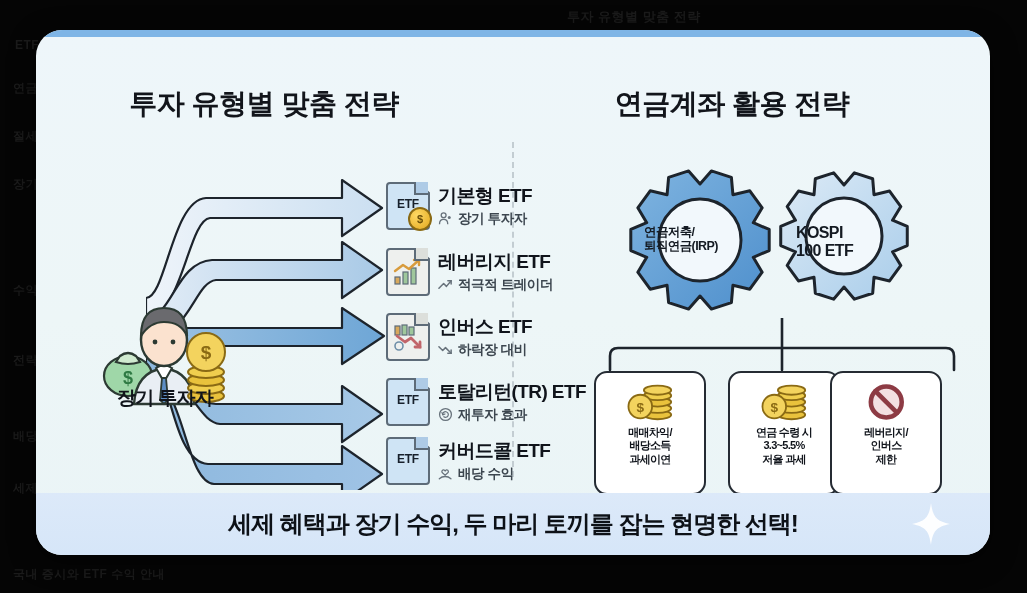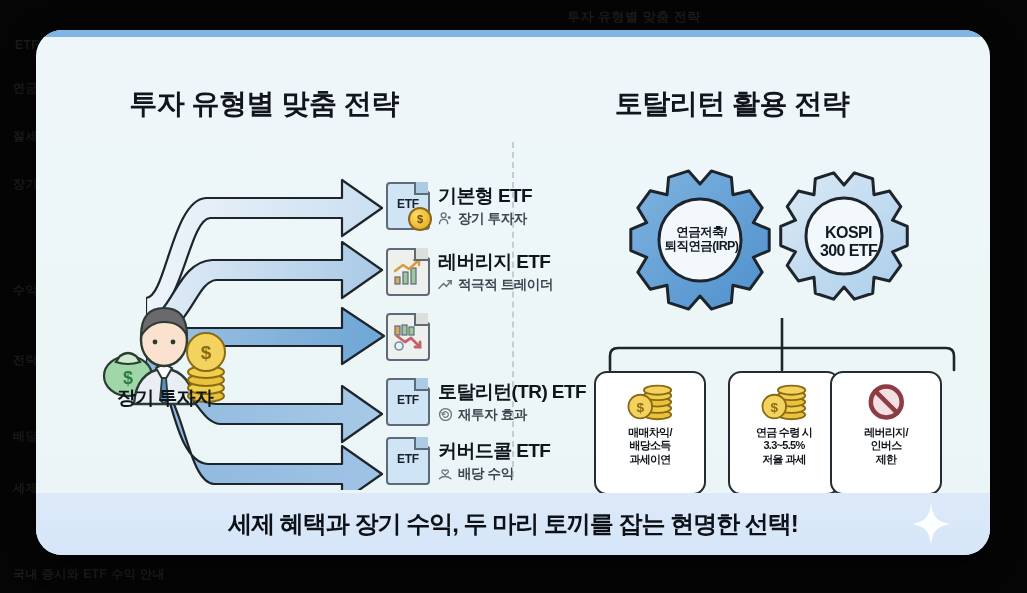--- a/index.html
+++ b/index.html
@@ -60,21 +60,21 @@
            display:flex;align-items:center;gap:5px;white-space:nowrap;}
   .sub-ico{width:15px;height:15px;flex:0 0 auto;opacity:.82;}
 
   
   #investor{position:absolute;left:62px;top:248px;width:135px;height:130px;}
   #investor-label{position:absolute;left:54px;top:355px;width:150px;text-align:center;
                   font-size:19px;font-weight:800;color:#10141b;letter-spacing:-.7px;}
 
   
   #gears{position:absolute;left:586px;top:138px;width:300px;height:145px;}
-  .gear-text{position:absolute;text-align:center;font-weight:800;color:#141a22;
+  .gear-text{position:absolute;text-align:left;font-weight:800;color:#141a22;
              line-height:1.15;letter-spacing:-.6px;}
   #gear1-text{left:608px;top:195px;width:115px;font-size:12.5px;}
   #gear2-text{left:760px;top:194px;width:105px;font-size:16px;}
 
   #bracket{position:absolute;left:560px;top:288px;width:372px;height:62px;}
 
   .box{
     position:absolute;top:341px;width:112px;height:124px;
     background:#ffffff;border:2.5px solid #252b33;border-radius:13px;
     display:flex;flex-direction:column;align-items:center;justify-content:flex-start;
@@ -111,21 +111,21 @@
       <div class="bg-text" style="left: 6px; top: 352px; font-size: 12px;">전략</div>
       <div class="bg-text" style="left: 6px; top: 428px; font-size: 12px;">배당</div>
       <div class="bg-text" style="left: 6px; top: 480px; font-size: 12px;">세제</div>
       <div class="bg-text" style="left: 6px; top: 566px; font-size: 12px;">국내 증시와 ETF 수익 안내</div>
     </div>
 
   <div id="card">
     <div id="card-topbar"></div>
 
     <div class="section-title" id="title-left">투자 유형별 맞춤 전략</div>
-    <div class="section-title" id="title-right">토탈리턴 활용 전략</div>
+    <div class="section-title" id="title-right">연금계좌 활용 전략</div>
 
     <div id="divider"></div>
 
     <svg id="arrows" viewBox="0 0 320 350">
       <defs>
         <linearGradient id="ag1" x1="0" y1="0" x2="1" y2="0">
           <stop offset="0" stop-color="#eef4fa"></stop>
             <stop offset="1" stop-color="#cbdff1"></stop>
         </linearGradient>
         <linearGradient id="ag2" x1="0" y1="0" x2="1" y2="0">
@@ -234,20 +234,30 @@
               <svg class="mini-svg" width="30" height="30" viewBox="0 0 30 30">
                 <rect x="2" y="4" width="5" height="9" fill="#d8a85c" stroke="#5d6b78" stroke-width="1.2"></rect>
                 <rect x="9" y="3" width="5" height="10" fill="#9fc79c" stroke="#5d6b78" stroke-width="1.2"></rect>
                 <rect x="16" y="5" width="5" height="8" fill="#9fc79c" stroke="#5d6b78" stroke-width="1.2"></rect>
                 <path d="M4,14 L12,20 L18,16 L27,25" fill="none" stroke="#c1656a" stroke-width="2.8" stroke-linecap="round" stroke-linejoin="round"></path>
                 <path d="M22,25 L27,25 L27,20" fill="none" stroke="#c1656a" stroke-width="2.8" stroke-linecap="round"></path>
                 <circle cx="6" cy="24" r="4" fill="none" stroke="#6f8fa8" stroke-width="1.6"></circle>
               </svg>
             </div>
             <div class="fold" style="position:absolute;right:0;top:0;width:12px;height:11px;background:#dcdfdb;border-left:2px solid #5d6b78;border-bottom:2px solid #5d6b78;"></div>
+          </div>
+          <div class="etf-text">
+            <div class="etf-name">인버스 ETF</div>
+            <div class="etf-sub">
+              <span class="sub-ico"><svg viewBox="0 0 16 16">
+                  <path d="M1,5 L5,9 L8,6 L14,12" fill="none" stroke="#4b5661" stroke-width="1.6" stroke-linecap="round" stroke-linejoin="round"></path>
+                  <path d="M10.5,12 L14,12 L14,8.5" fill="none" stroke="#4b5661" stroke-width="1.6" stroke-linecap="round"></path>
+                </svg></span>
+              <span>하락장 대비</span>
+            </div>
           </div>
         </div>
         <div class="etf-row" style="left: 350px; top: 348px;">
           <div class="etf-icon">
             <div class="doc">
               <div class="etf-label">ETF</div>
             </div>
             <div class="fold" style="position:absolute;right:0;top:0;width:12px;height:11px;background:#aecbe6;border-left:2px solid #5d6b78;border-bottom:2px solid #5d6b78;"></div>
           </div>
           <div class="etf-text">
@@ -301,21 +311,21 @@
           <path d="M270.50,52.24L285.27,58.39L285.27,77.61L270.50,83.76L270.50,83.76L278.84,97.41L267.54,112.97L251.98,109.26L251.98,109.26L250.70,125.21L232.41,131.15L222.00,119.00L222.00,119.00L211.59,131.15L193.30,125.21L192.02,109.26L192.02,109.26L176.46,112.97L165.16,97.41L173.50,83.76L173.50,83.76L158.73,77.61L158.73,58.39L173.50,52.24L173.50,52.24L165.16,38.59L176.46,23.03L192.02,26.74L192.02,26.74L193.30,10.79L211.59,4.85L222.00,17.00L222.00,17.00L232.41,4.85L250.70,10.79L251.98,26.74L251.98,26.74L267.54,23.03L278.84,38.59L270.50,52.24Z" fill="url(#gg2)" stroke="#1d242c" stroke-width="3" stroke-linejoin="round"></path>
           <circle cx="222" cy="68" r="38" fill="#f2f8fc" stroke="#1d242c" stroke-width="3"></circle>
         </g>
     </svg>
     <div class="gear-text" id="gear1-text">
       <div>연금저축/</div>
       <div>퇴직연금(IRP)</div>
     </div>
     <div class="gear-text" id="gear2-text">
       <div>KOSPI</div>
-      <div>300 ETF</div>
+      <div>100 ETF</div>
     </div>
 
     <svg id="bracket" viewBox="0 0 372 62">
       <path d="M186,0 L186,30 M14,52 L14,38 Q14,30 22,30 L350,30 Q358,30 358,38 L358,52 M186,30 L186,52" fill="none" stroke="#1d242c" stroke-width="2.6" stroke-linecap="round"></path>
     </svg>
 
     <div class="box" id="box1">
       <svg class="box-ico" viewBox="0 0 60 44">
         <g stroke="#8a6a14" stroke-width="2">
           <ellipse cx="38" cy="36" rx="15" ry="5" fill="#e9c23c"></ellipse>

